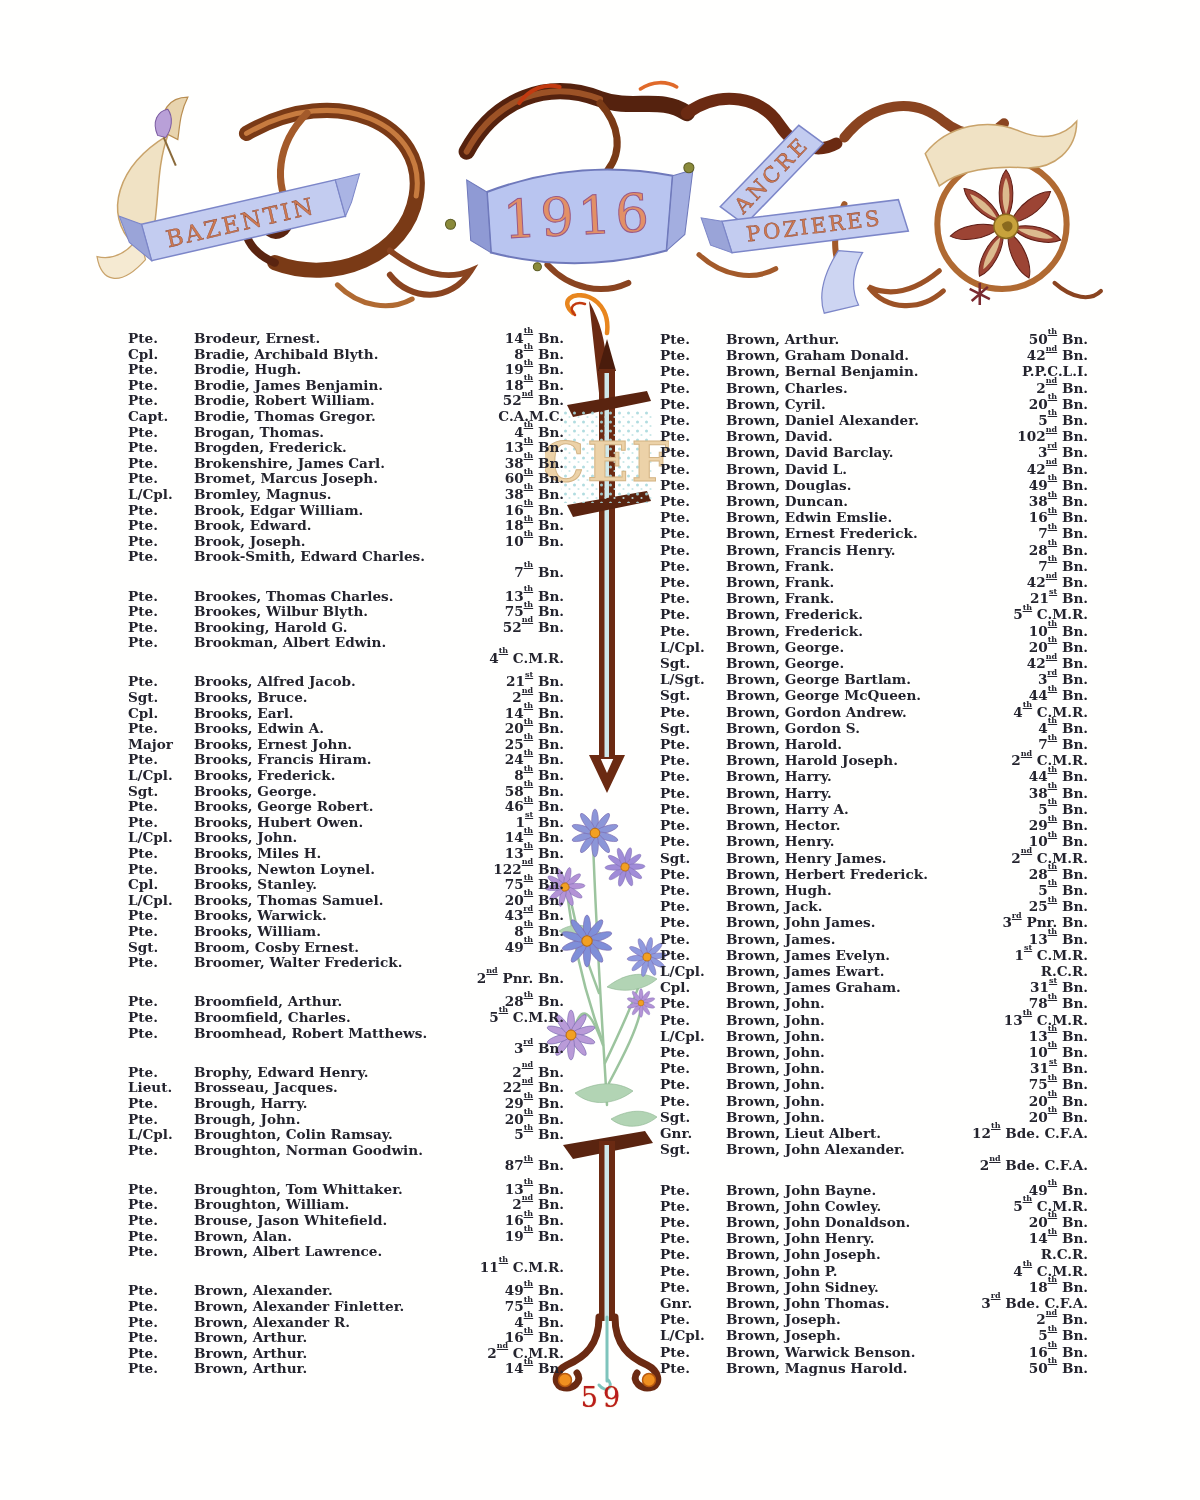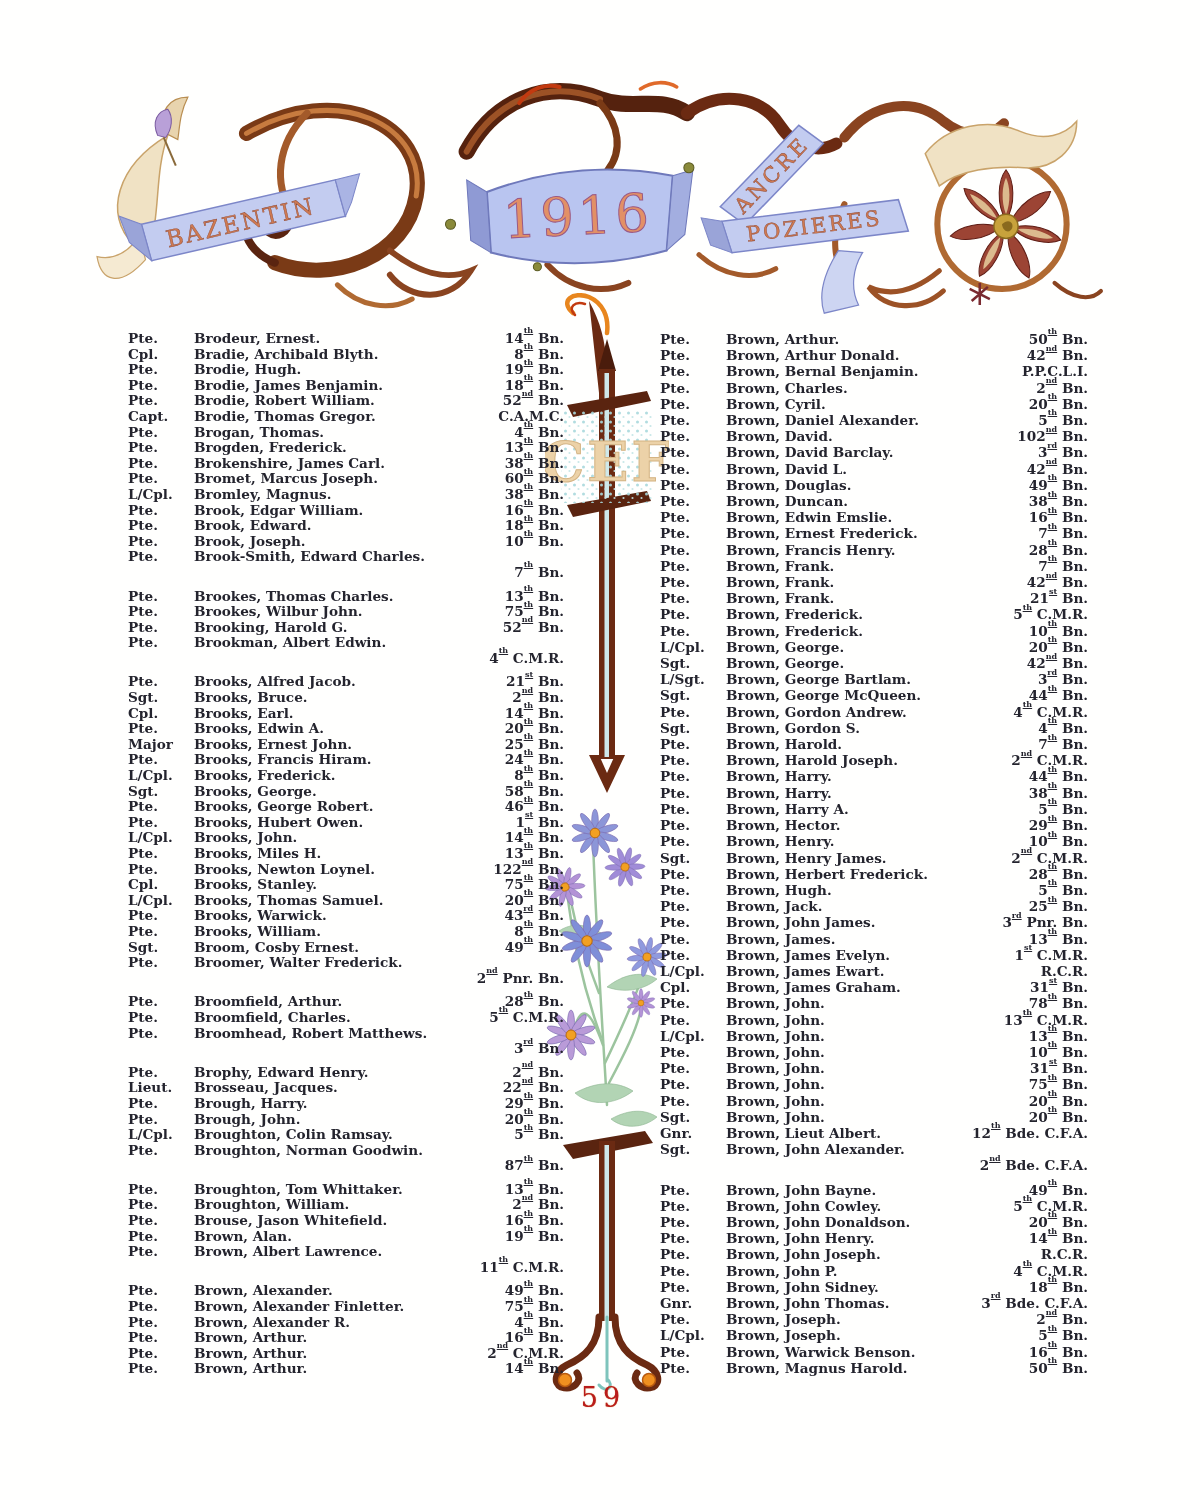--- a/index.html
+++ b/index.html
@@ -283,21 +283,21 @@
         <span class="unit">7<sup>th</sup> Bn.</span>
       </div>
       <div class="gap"></div>
       <div class="row">
         <span class="rank">Pte.</span>
         <span class="name">Brookes, Thomas Charles.</span>
         <span class="unit">13<sup>th</sup> Bn.</span>
       </div>
       <div class="row">
         <span class="rank">Pte.</span>
-        <span class="name">Brookes, Wilbur John.</span>
+        <span class="name">Brookes, Wilbur Blyth.</span>
         <span class="unit">75<sup>th</sup> Bn.</span>
       </div>
       <div class="row">
         <span class="rank">Pte.</span>
         <span class="name">Brooking, Harold G.</span>
         <span class="unit">52<sup>nd</sup> Bn.</span>
       </div>
       <div class="row">
         <span class="rank">Pte.</span>
         <span class="name">Brookman, Albert Edwin.</span>
@@ -515,21 +515,21 @@
       </div>
     </div>
   <div class="col col-right" id="col-right">
       <div class="row">
         <span class="rank">Pte.</span>
         <span class="name">Brown, Arthur.</span>
         <span class="unit">50<sup>th</sup> Bn.</span>
       </div>
       <div class="row">
         <span class="rank">Pte.</span>
-        <span class="name">Brown, Arthur Donald.</span>
+        <span class="name">Brown, Graham Donald.</span>
         <span class="unit">42<sup>nd</sup> Bn.</span>
       </div>
       <div class="row">
         <span class="rank">Pte.</span>
         <span class="name">Brown, Bernal Benjamin.</span>
         <span class="unit">P.P.C.L.I.</span>
       </div>
       <div class="row">
         <span class="rank">Pte.</span>
         <span class="name">Brown, Charles.</span>

